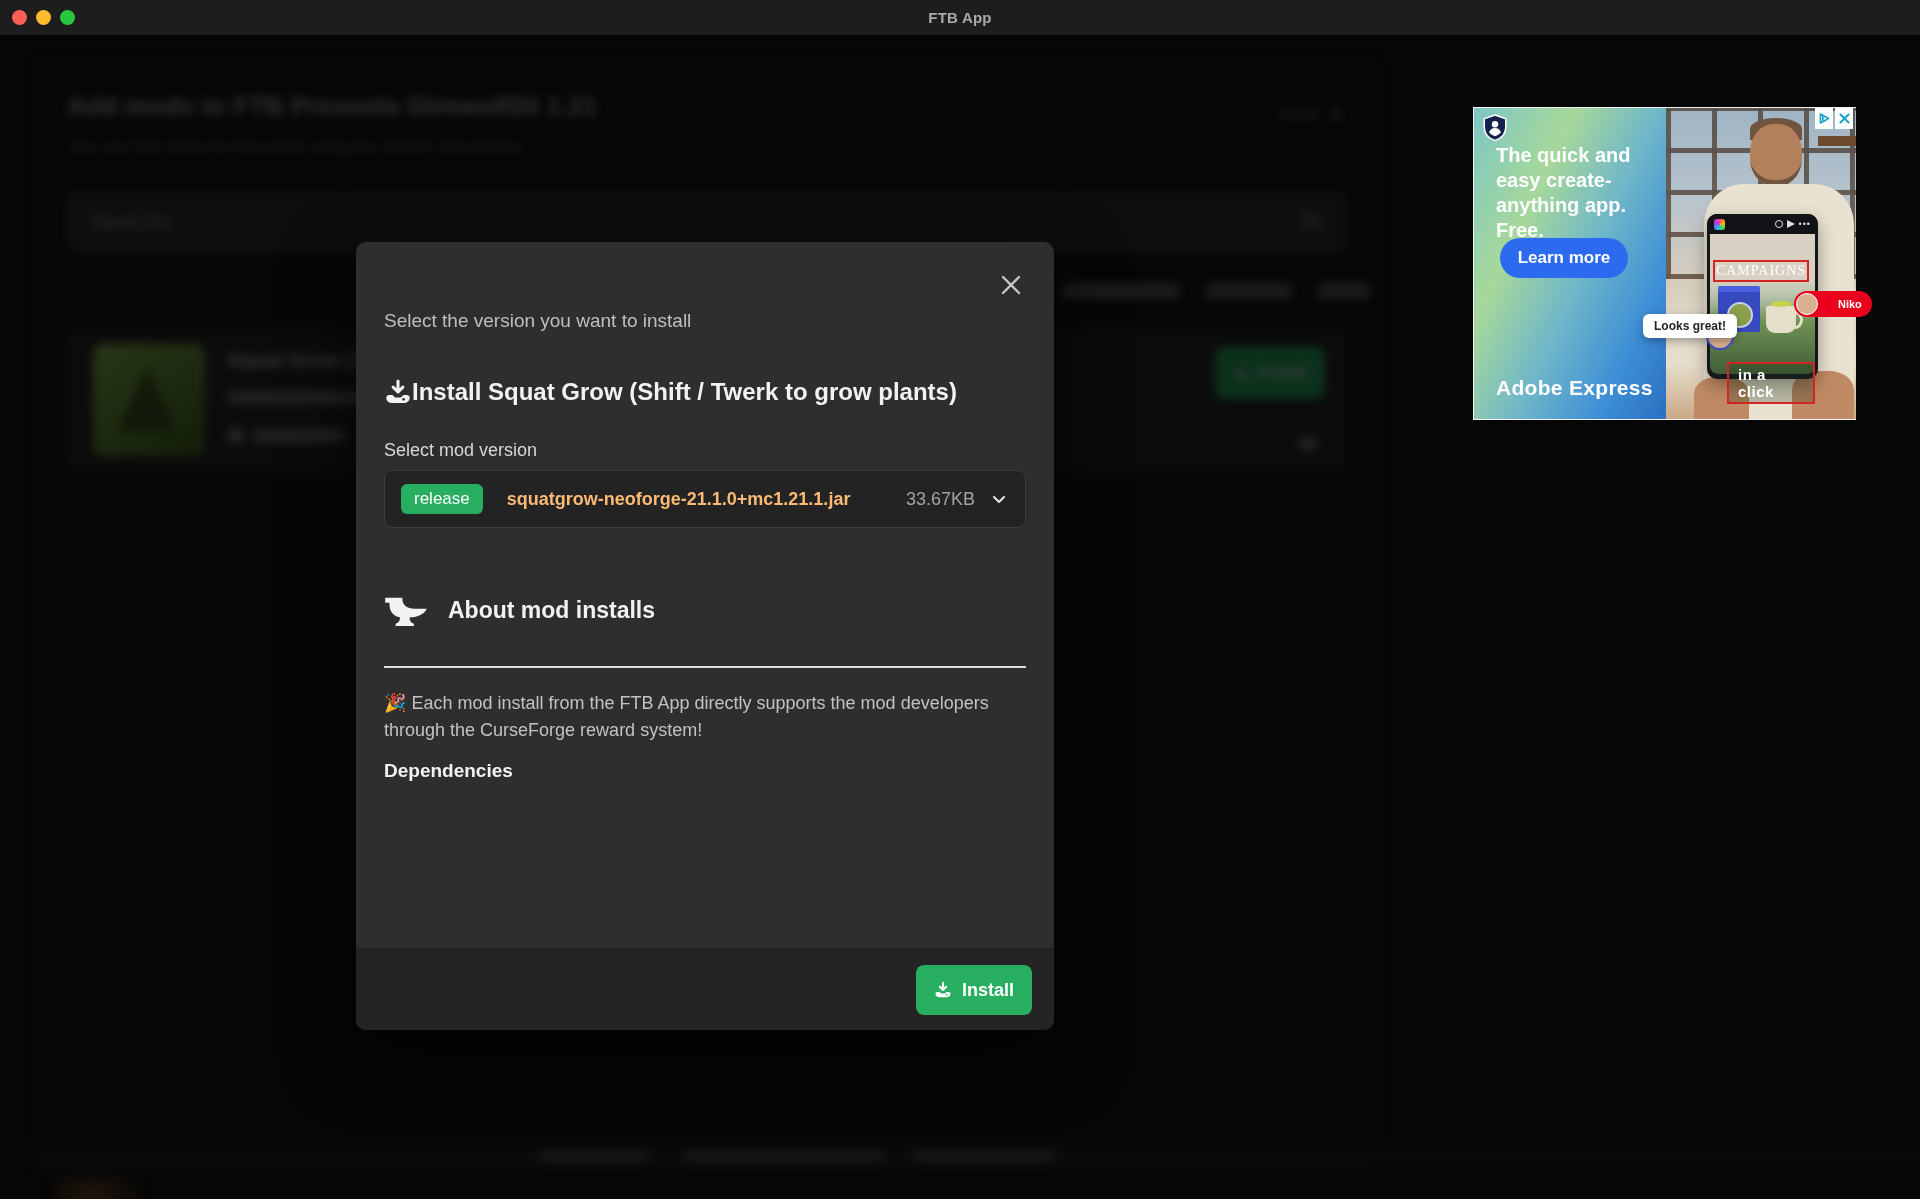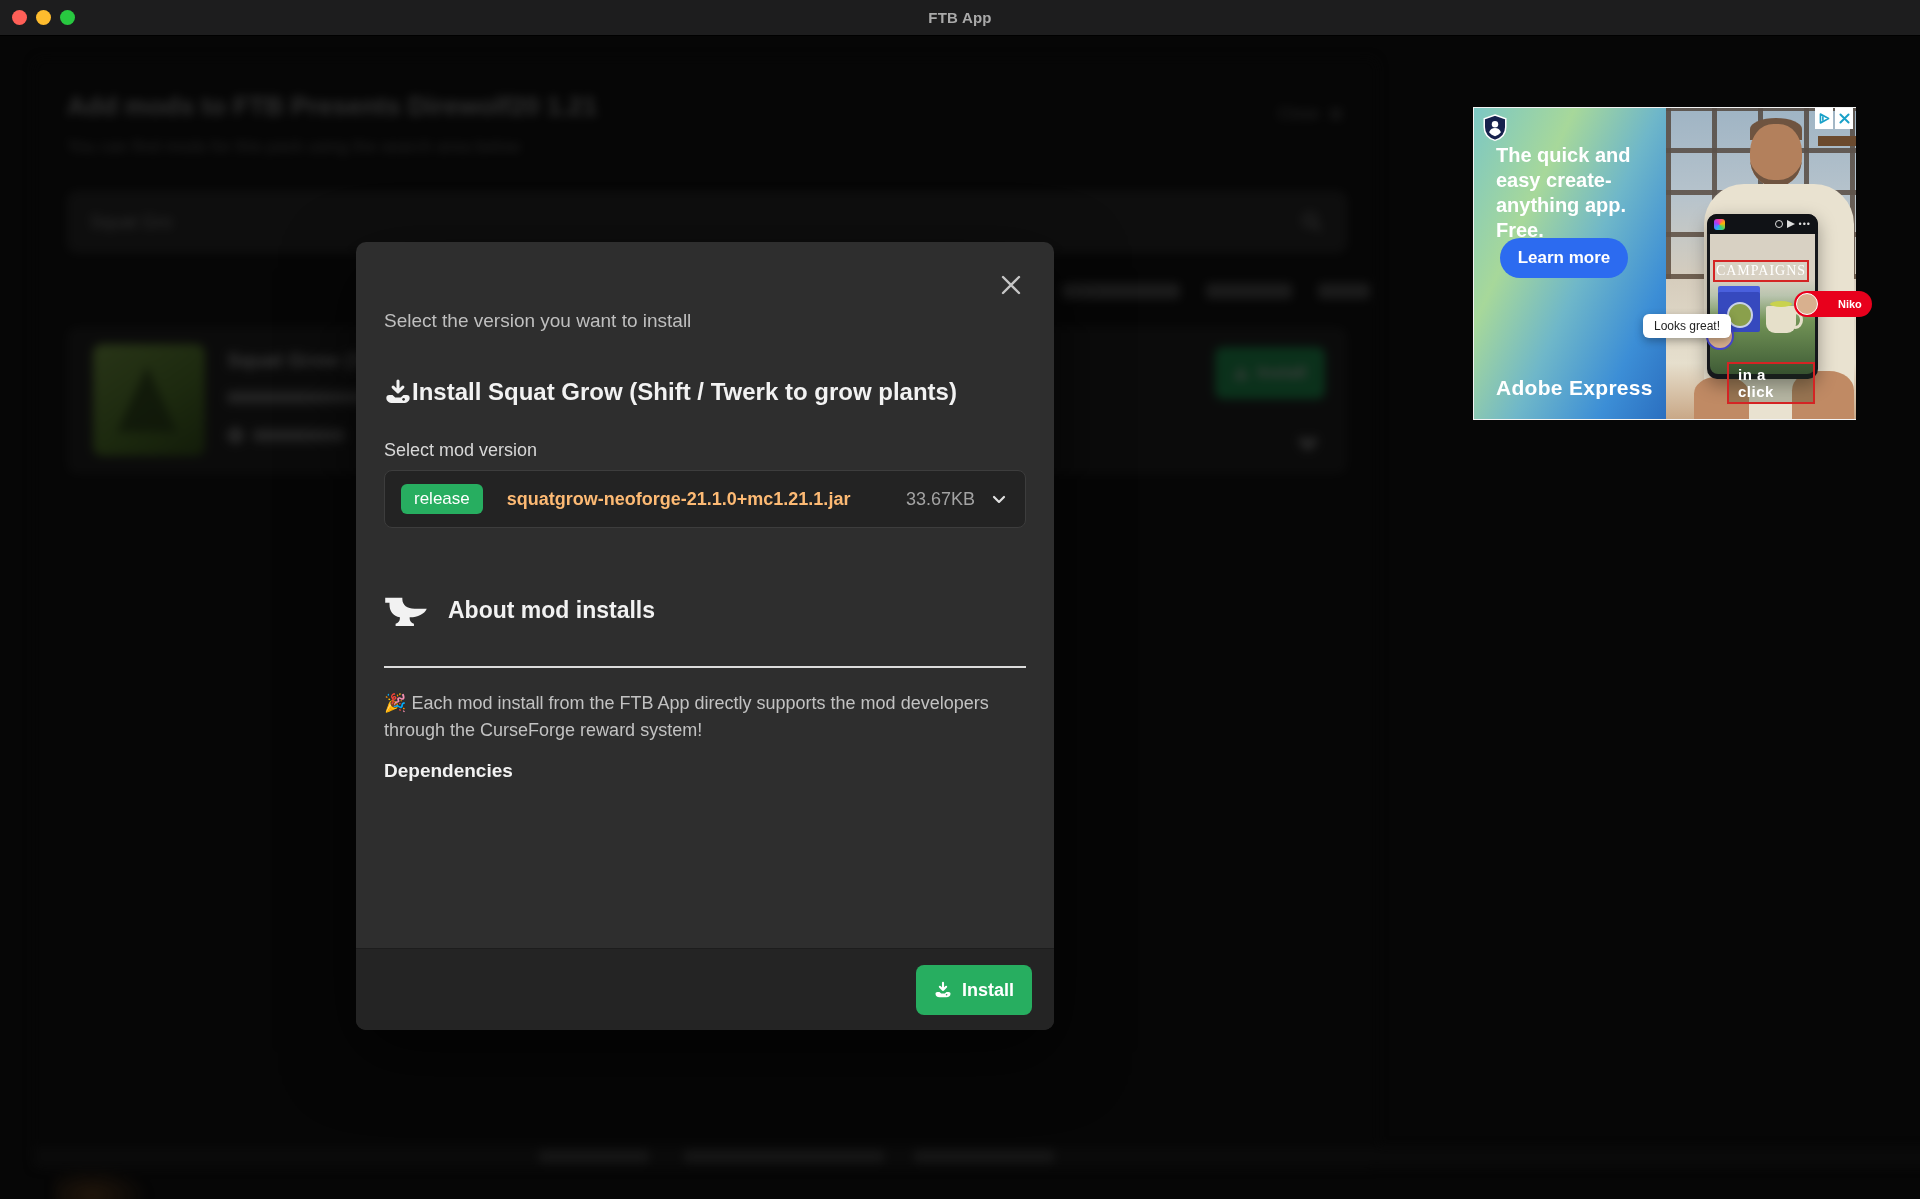--- a/index.html
+++ b/index.html
@@ -133,21 +133,21 @@
   .mug:after { content:""; position:absolute; left:4px; top:-5px; width:22px; height:6px; border-radius:50%; background:#c9d24e; }
   .niko { position:absolute; left:84px; top:57px; height:26px; background:#e8001c; border-radius:14px;
     display:flex; align-items:center; padding:2px 10px 2px 2px; gap:20px; }
   .niko .ava { width:22px; height:22px; border-radius:50%; background:#d8b08e; border:1.5px solid #fff; }
   .niko .txt { color:#fff; font-size:11px; font-weight:700; }
   .blue-ava { position:absolute; left:-4px; top:88px; width:28px; height:28px; border-radius:50%;
     background:#d8b08e; border:2.5px solid #4747d1; }
   .inaclick { position:absolute; left:17px; top:128px; color:#fff; font-size:15px; font-weight:700;
     border:2px solid #d42424; padding:2px 9px; letter-spacing:.5px; background:rgba(30,50,28,.25); }
   .looks-great { position:absolute; left:169px; top:206px; background:#fff; border-radius:6px;
-    padding:5px 11px; color:#222; font-size:12px; font-weight:400; box-shadow:0 3px 8px rgba(0,0,0,.3); z-index:5; }
+    padding:5px 11px; color:#222; font-size:12px; font-weight:700; box-shadow:0 3px 8px rgba(0,0,0,.3); z-index:5; }
 
   svg { display:block; }
 </style>
 </head>
 <body>
 
 <div class="titlebar">
   <div class="traffic">
     <div class="dot red"></div>
     <div class="dot yellow"></div>

